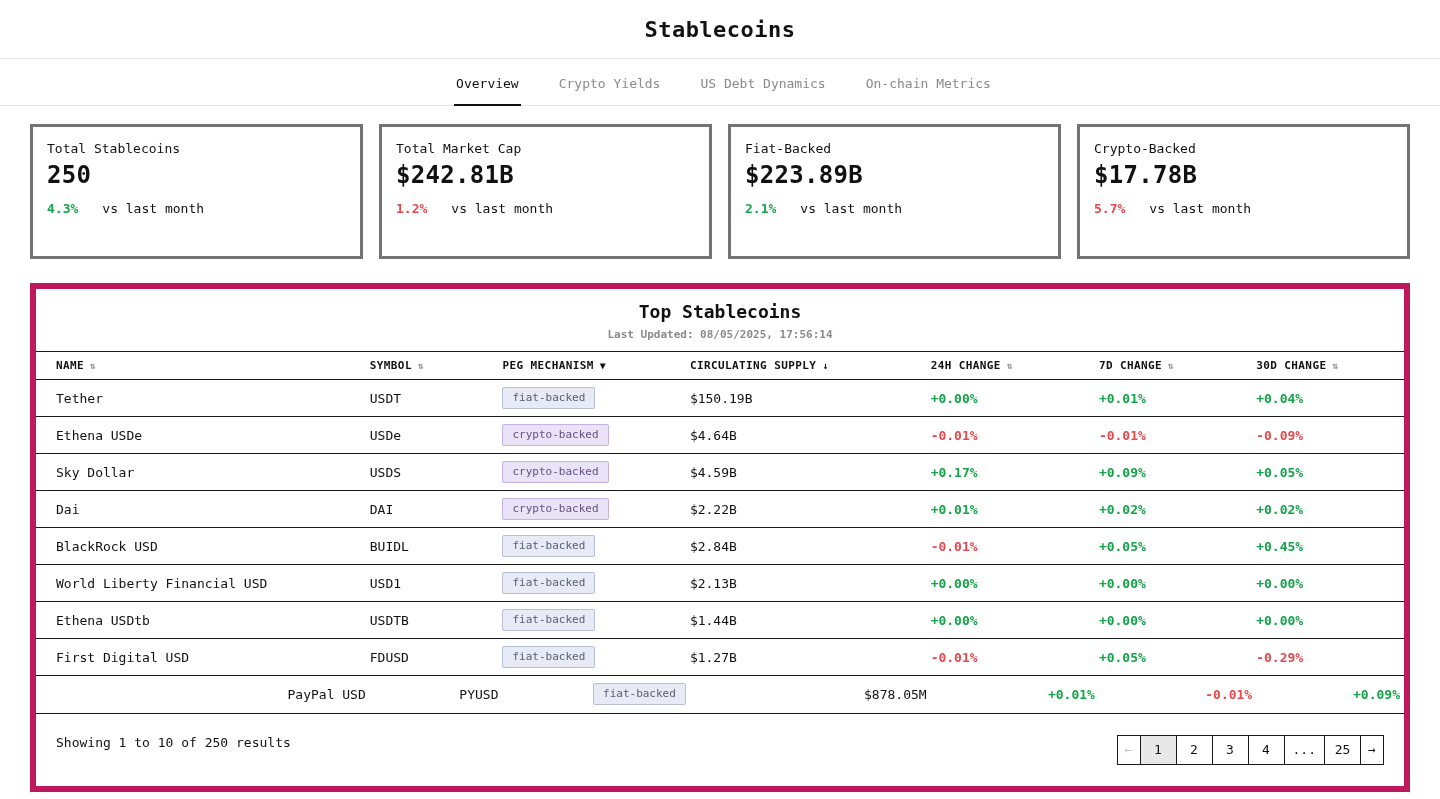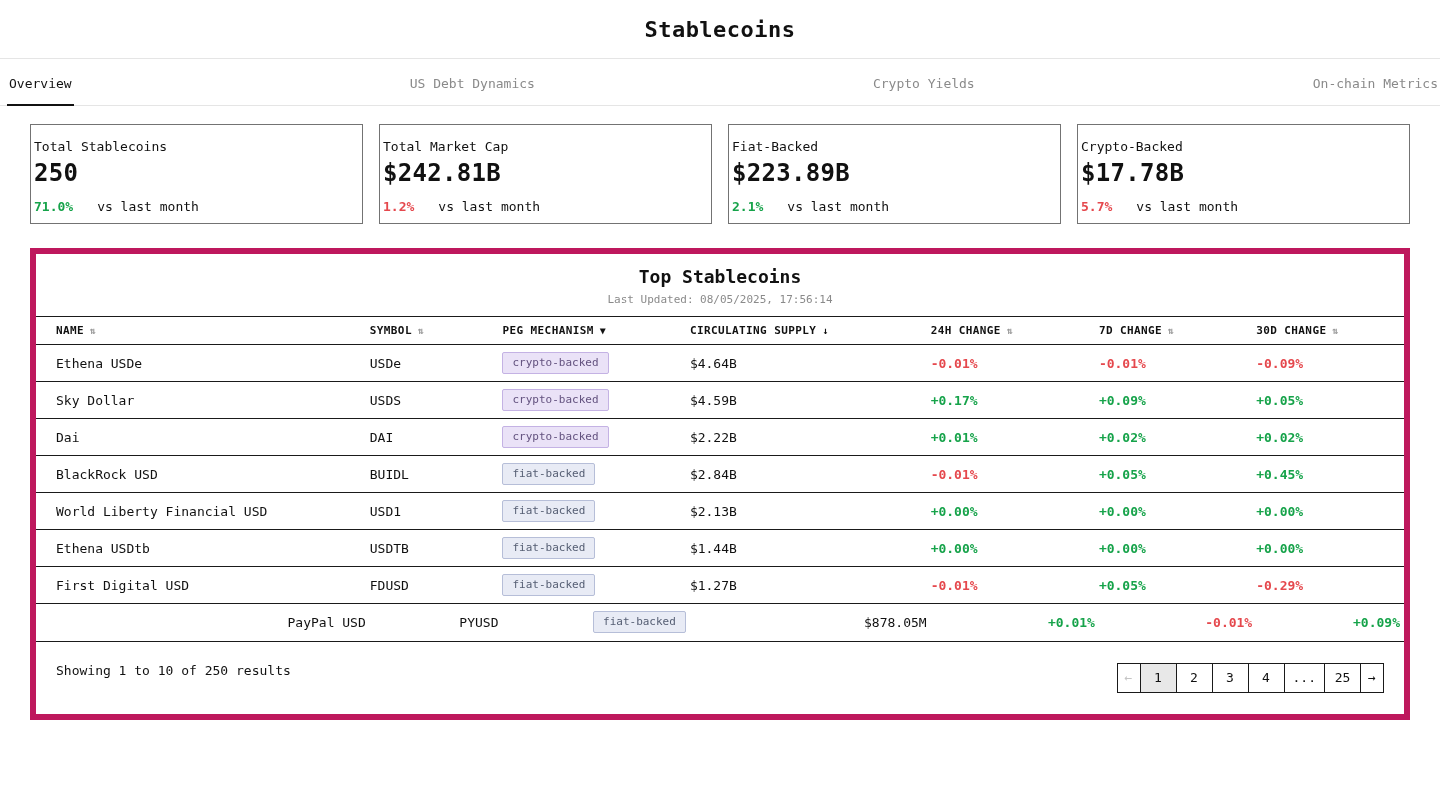--- a/index.html
+++ b/index.html
@@ -5,41 +5,41 @@
 <style>
   * { margin:0; padding:0; box-sizing:border-box; }
   html,body { width:1440px; height:799px; background:#ffffff; overflow:hidden; }
   body { font-family:"DejaVu Sans Mono","Liberation Mono",monospace; color:#111; }
 
   
   .header { text-align:center; padding:17px 0 16px; border-bottom:1px solid #e5e5e5; }
   .page-title { font-size:22px; font-weight:700; letter-spacing:.5px; }
 
   
-  .tabs { display:flex; justify-content:space-between; gap:36px; border-bottom:1px solid #e5e5e5;padding-left:7px; }
+  .tabs { display:flex; justify-content:center; gap:36px; border-bottom:1px solid #e5e5e5;padding-left:7px; }
   .tab { font-size:13px; color:#8a8a8a; padding:17px 2px 13px; border-bottom:2px solid transparent; margin-bottom:-1px; cursor:pointer; white-space:nowrap; }
   .tab.active { color:#111; border-bottom-color:#111; font-weight:500; }
 
   
   .stats { display:grid; grid-template-columns:repeat(4,1fr); gap:16px; margin:18px 30px 0; }
-  .card { border:1px solid #737373; padding:14px 3px 14px; height:100px; background:#fff; }
+  .card { border:3px solid #737373; padding:14px 14px 14px; height:135px; background:#fff; }
   .card-label { font-size:13px; color:#111; }
   .card-value { font-size:24px; font-weight:700; margin-top:5px; letter-spacing:.3px; }
   .card-change { font-size:13px; margin-top:12px; color:#111; }
   .card-change .pct { font-weight:600; }
   .card-change .suffix { margin-left:24px; }
 
   .pos { color:#16a34a; }
   .neg { color:#e5484d; }
 
   
   .table-wrap { margin:24px 30px 0; border:6px solid #be185d; background:#fff; }
   .table-head { text-align:center; padding:12px 0 10px; }
   .table-title { font-size:18px; font-weight:600; }
-  .table-updated { font-size:11px; color:#8a8a8a; margin-top:6px; }
+  .table-updated { font-size:11px; color:#8a8a8a; margin-top:6px;font-weight:bold; }
 
   table { width:100%; border-collapse:collapse; table-layout:fixed; }
   thead th { border-top:1px solid #1a1a1a; border-bottom:1px solid #1a1a1a;
              font-size:11px; font-weight:700; letter-spacing:.4px; text-align:left;
              padding:7px 4px 7px 0; cursor:pointer; white-space:nowrap; }
   thead th:first-child, tbody td:first-child { padding-left:20px; }
   .sort-icon { color:#9a9a9a; font-size:10px; margin-left:6px; }
   .sort-icon.sorted { color:#111; }
 
   tbody td { height:37px; border-bottom:1px solid #1a1a1a; font-size:13px; vertical-align:middle; padding-right:4px; }
@@ -66,31 +66,31 @@
 </style>
 </head>
 <body>
 
 <header class="header">
   <h1 class="page-title">Stablecoins</h1>
 </header>
 
 <nav class="tabs">
   <div class="tab active">Overview</div>
+  <div class="tab">Crypto Yields</div>
   <div class="tab">US Debt Dynamics</div>
-  <div class="tab">Crypto Yields</div>
   <div class="tab">On-chain Metrics</div>
 </nav>
 
 <section class="stats">
   <div class="card">
     <div class="card-label">Total Stablecoins</div>
     <div class="card-value">250</div>
     <div class="card-change">
-      <span class="pct pos">71.0%</span><span class="suffix">vs last month</span>
+      <span class="pct pos">4.3%</span><span class="suffix">vs last month</span>
     </div>
   </div>
   <div class="card">
     <div class="card-label">Total Market Cap</div>
     <div class="card-value">$242.81B</div>
     <div class="card-change">
       <span class="pct neg">1.2%</span><span class="suffix">vs last month</span>
     </div>
   </div>
   <div class="card">
@@ -131,20 +131,29 @@
           <th class="col-symbol"><span>SYMBOL</span><span class="sort-icon">⇅</span></th>
           <th class="col-peg"><span>PEG MECHANISM</span><span class="sort-icon sorted">▼</span></th>
           <th class="col-supply"><span>CIRCULATING SUPPLY</span><span class="sort-icon sorted">↓</span></th>
           <th class="col-h24"><span>24H CHANGE</span><span class="sort-icon">⇅</span></th>
           <th class="col-d7"><span>7D CHANGE</span><span class="sort-icon">⇅</span></th>
           <th class="col-d30"><span>30D CHANGE</span><span class="sort-icon">⇅</span></th>
         </tr>
     </thead>
     <tbody>
         <tr>
+          <td class="cell-name">Tether</td>
+          <td class="cell-symbol">USDT</td>
+          <td class="cell-peg"><span class="badge badge-fiat">fiat-backed</span></td>
+          <td class="cell-supply">$150.19B</td>
+          <td class="cell-change pos">+0.00%</td>
+          <td class="cell-change pos">+0.01%</td>
+          <td class="cell-change pos">+0.04%</td>
+        </tr>
+        <tr>
           <td class="cell-name">Ethena USDe</td>
           <td class="cell-symbol">USDe</td>
           <td class="cell-peg"><span class="badge badge-crypto">crypto-backed</span></td>
           <td class="cell-supply">$4.64B</td>
           <td class="cell-change neg">-0.01%</td>
           <td class="cell-change neg">-0.01%</td>
           <td class="cell-change neg">-0.09%</td>
         </tr>
         <tr>
           <td class="cell-name">Sky Dollar</td>

